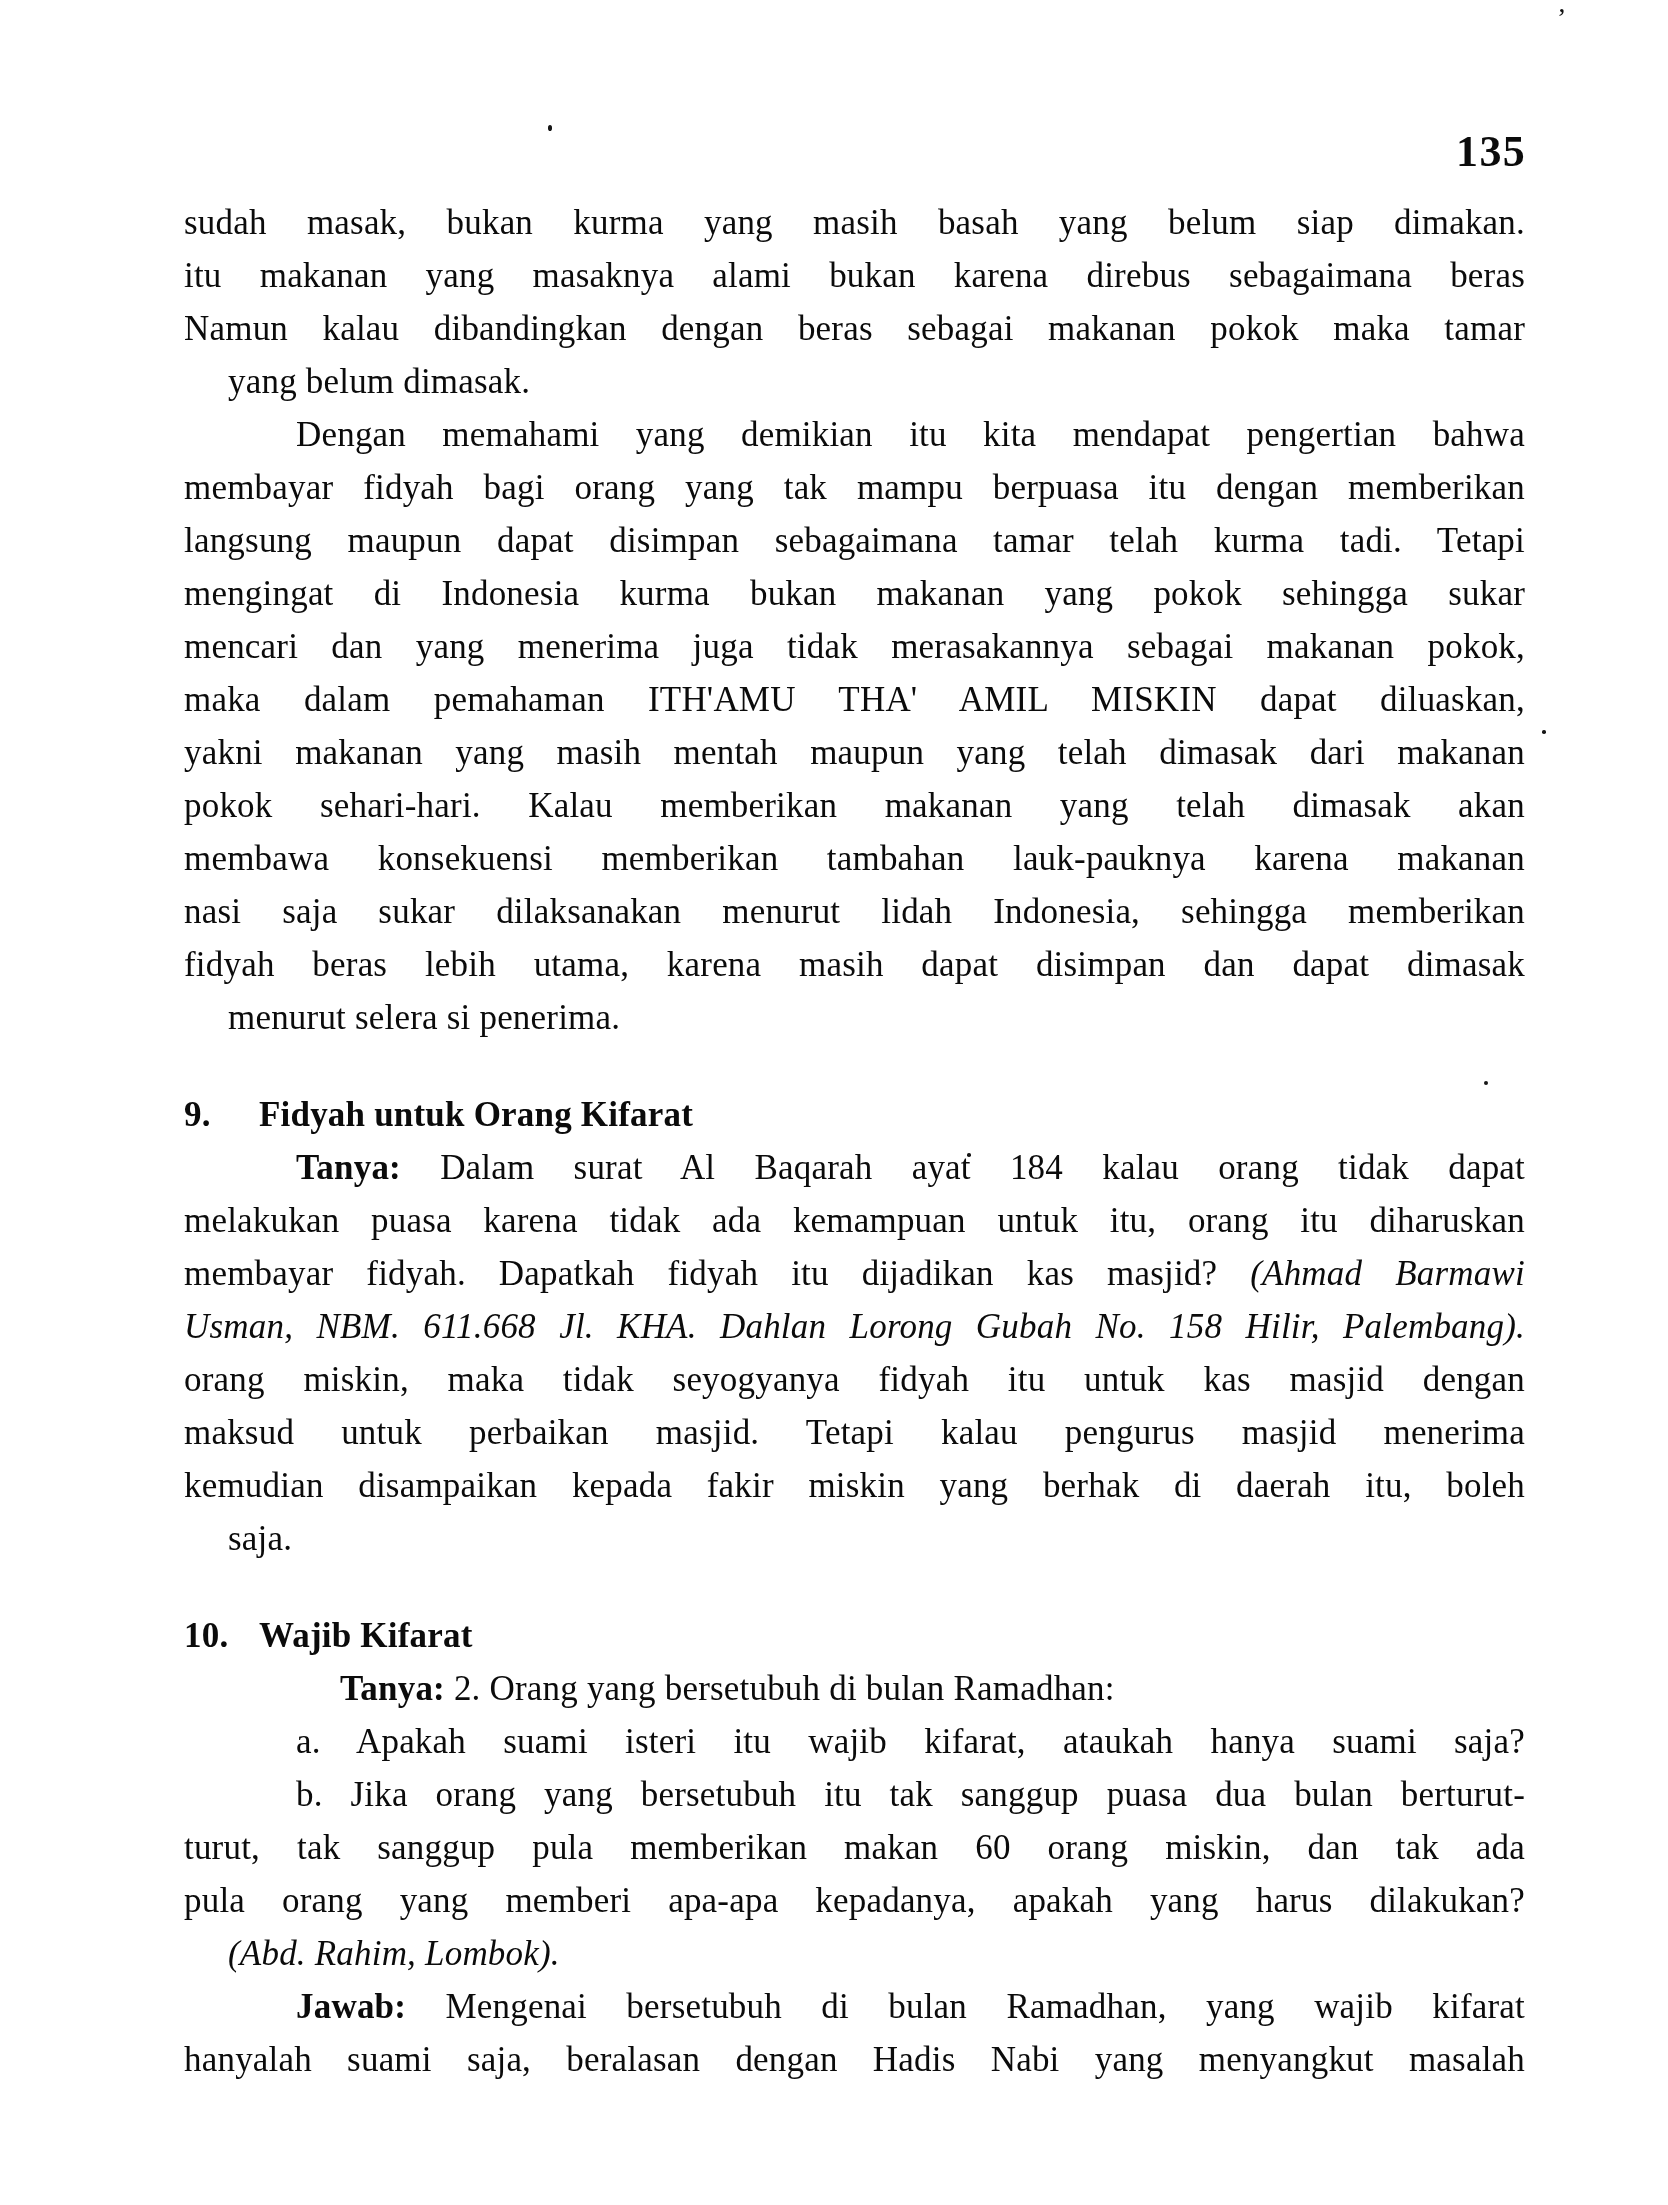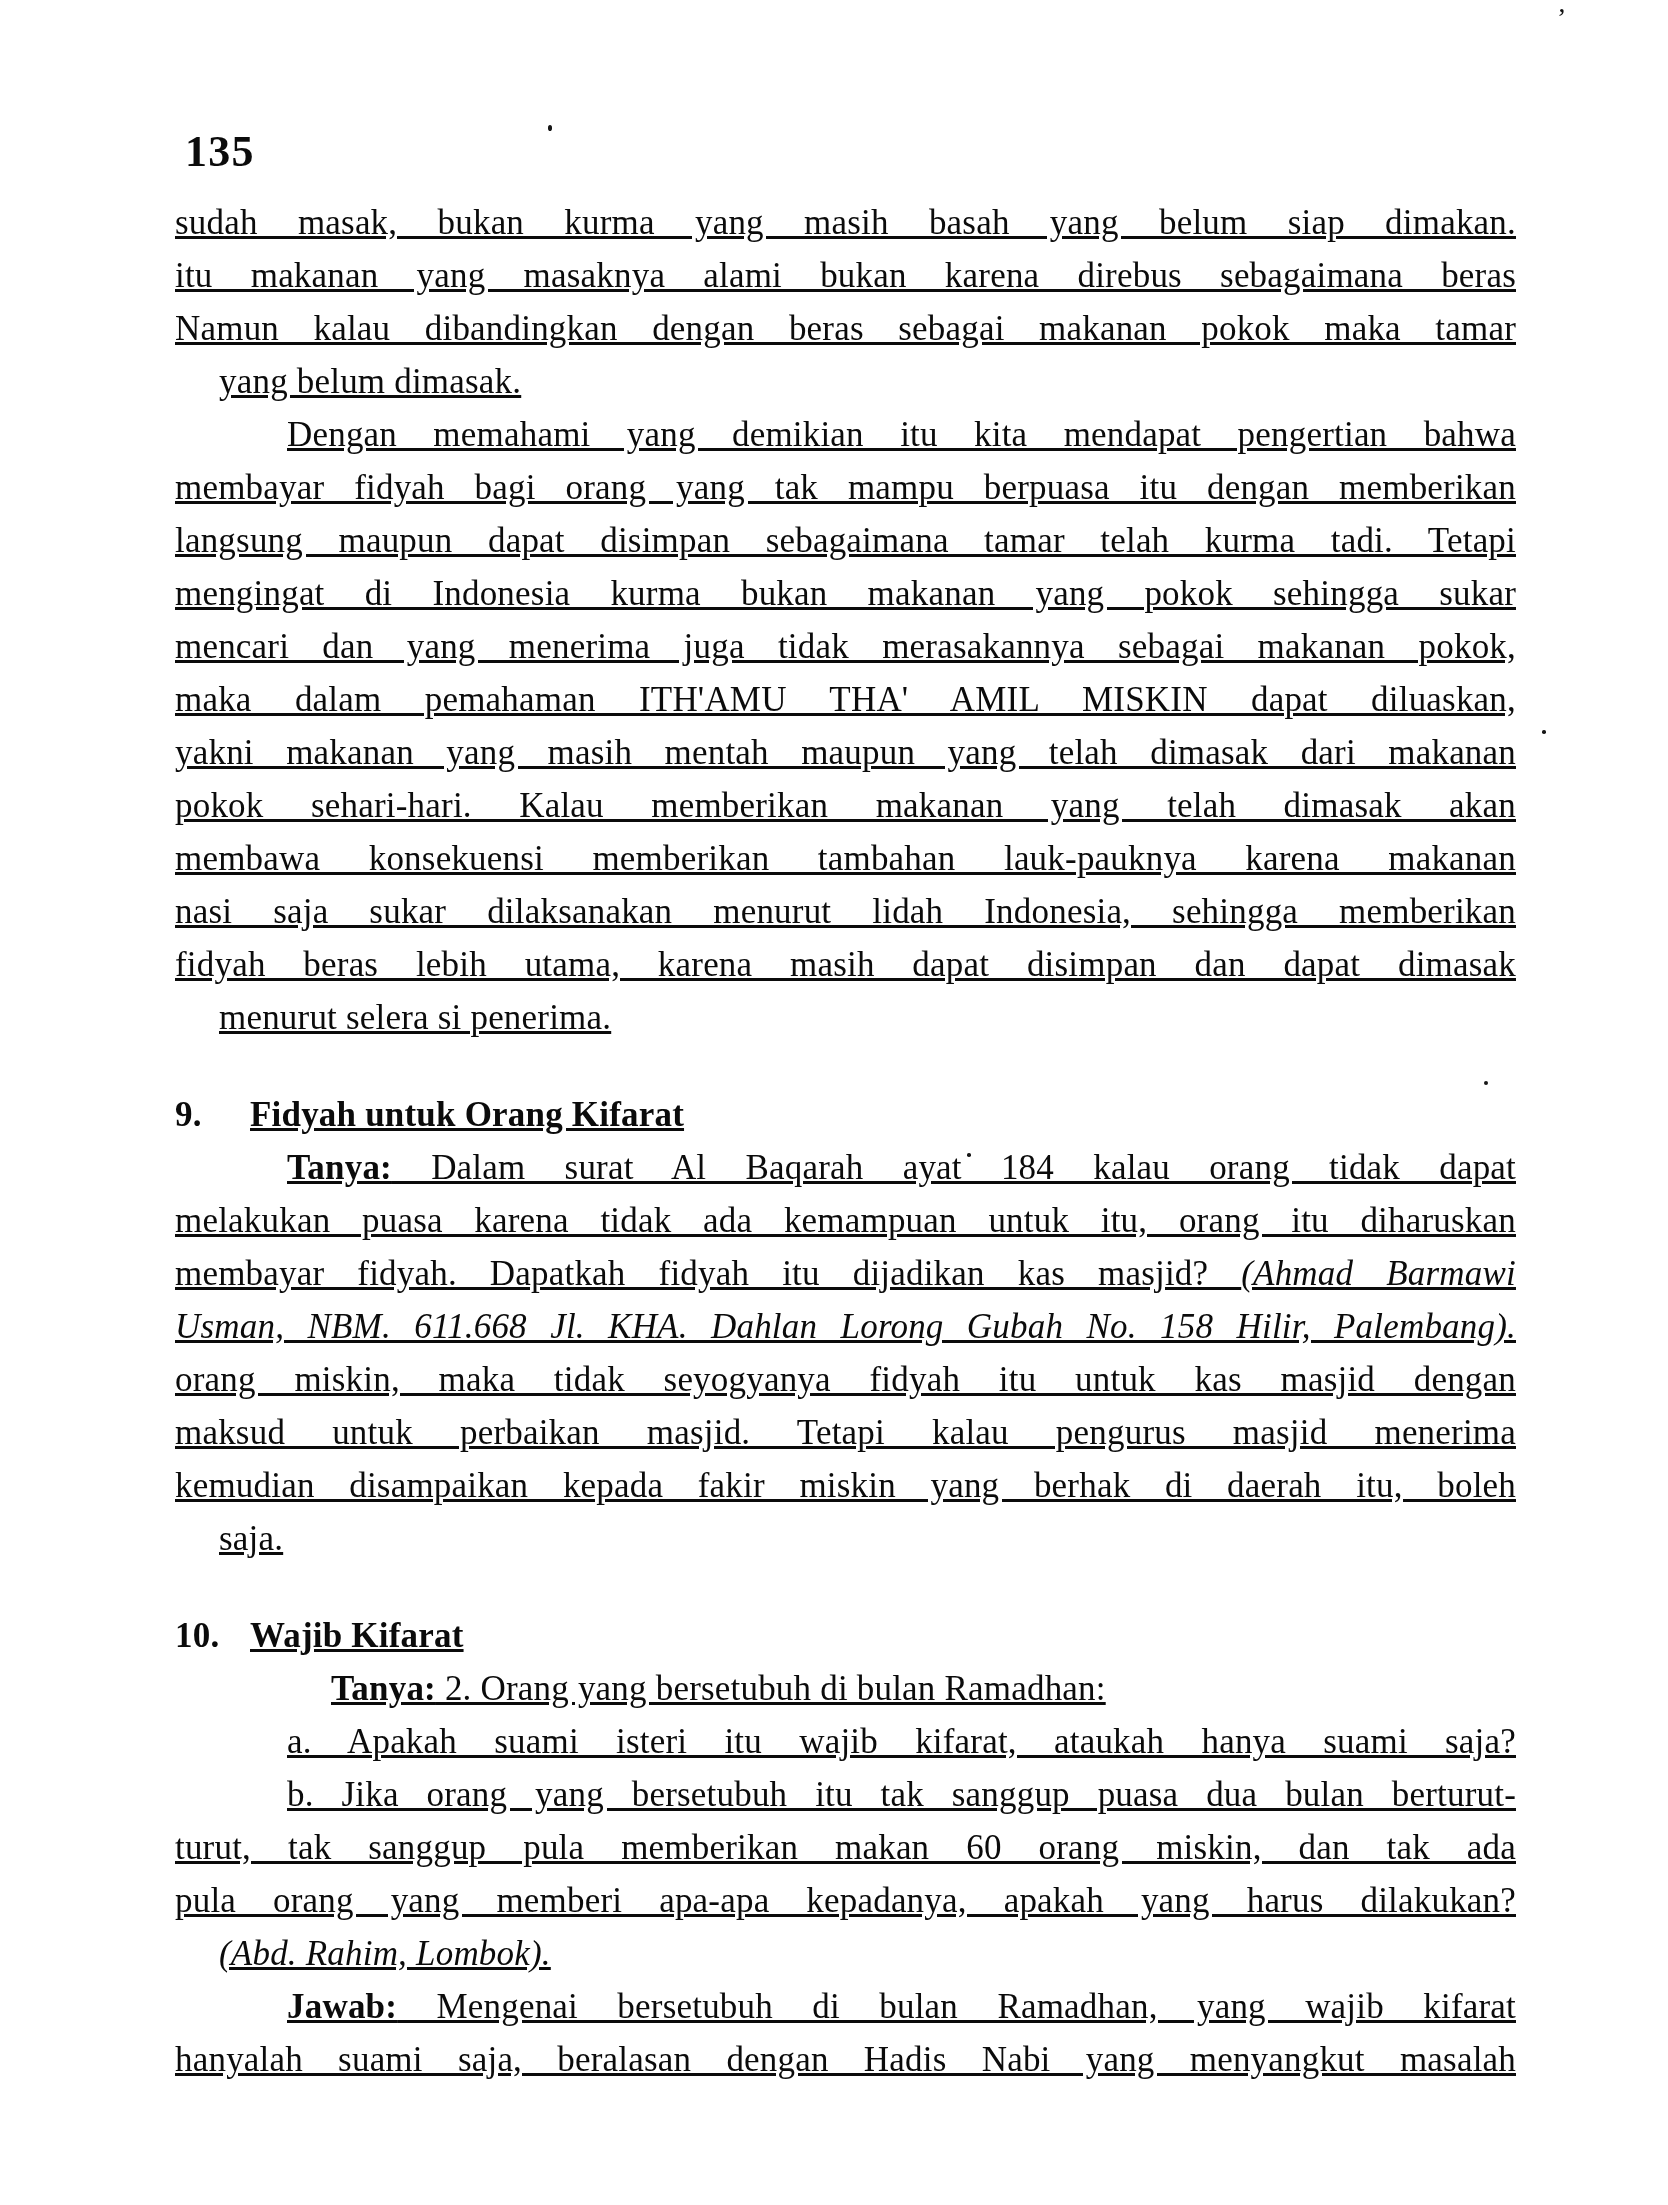--- a/index.html
+++ b/index.html
@@ -1,26 +1,26 @@
 <!DOCTYPE html>
 <html style="font-size:7px"><head>
 <meta charset="utf-8">
 <style>
   html,body{margin:0;padding:0;background:#ffffff;}
   .page{
     position:relative;width:1669px;height:2477px;background:#ffffff;
     font-family:"Liberation Serif",serif;color:#0b0b0b;overflow:hidden;
   }
   .pagenum{
-    position:absolute;top:130px;left:185px;width:1341px;text-align:left;
+    position:absolute;top:130px;left:185px;width:1341px;text-align:right;
     font-size:44px;font-weight:700;line-height:1;letter-spacing:1.3px;
   }
   .text{
-    position:absolute;left:175px;top:196px;width:1341px;
-    font-size:35px;line-height:53px;letter-spacing:0.2px;text-decoration:underline;
+    position:absolute;left:184px;top:196px;width:1341px;
+    font-size:35px;line-height:53px;letter-spacing:0.2px;
   }
   .para{margin:0;}
   .ln{text-align:justify;text-align-last:justify;}
   .ln.nj{text-align-last:left;margin-left:44px;}
   .ln.ind{text-indent:112px;}
   .b{font-weight:700;}
   .i{font-style:italic;}
   .hline{margin-top:44px;font-weight:700;}
   .hnum{display:inline-block;width:75px;}
   .tick{position:absolute;top:3.5px;left:1557px;font-size:28px;line-height:1;color:#111;}

